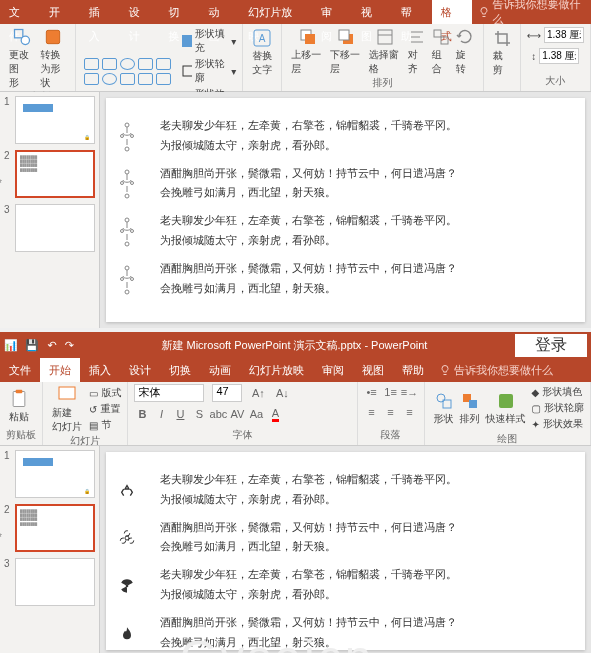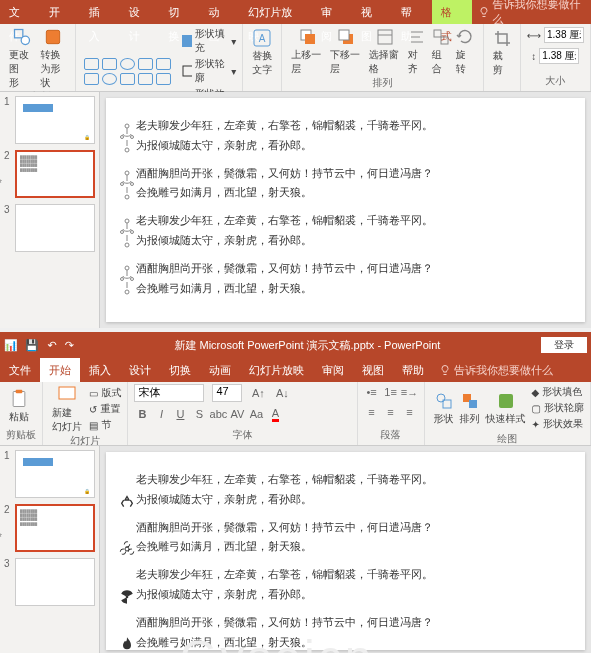--- a/index.html
+++ b/index.html
@@ -1,21 +1,21 @@
 <!DOCTYPE html>
 <html><head>
 <meta charset="utf-8">
 <style>
 *{margin:0;padding:0;box-sizing:border-box;font-family:"Microsoft YaHei",SimSun,sans-serif}
 body{background:#f0f0f0;width:591px}
 .win{background:#fff}
 .tabs{background:#b7472a;display:flex;height:24px;align-items:center;font-size:11px;color:#fff}
 .tab{padding:0 9px;height:24px;line-height:24px;cursor:pointer}
 .tab.active{background:#fff;color:#b7472a}
-.tab.fmt{background:#bef264}
+.tab.fmt{background:#ffffff}
 .hint{display:flex;align-items:center;color:#f5d0c8;font-size:11px;padding-left:6px}
 .hint svg{margin-right:3px}
 .ribbon{background:#f3f2f0;border-bottom:1px solid #ccc;display:flex;height:68px}
 .group{border-right:1px solid #ddd;padding:2px 6px;display:flex;flex-direction:column;justify-content:space-between;position:relative}
 .glabel{font-size:10px;color:#666;text-align:center;width:100%;padding-bottom:1px}
 .gcontent{display:flex;align-items:center;flex:1}
 .bigbtn{display:flex;flex-direction:column;align-items:center;font-size:10px;color:#444;padding:0 3px;cursor:pointer}
 .bigbtn .icn{height:22px;display:flex;align-items:center;justify-content:center}
 .shapes{display:flex;flex-wrap:wrap;width:108px;gap:3px;padding:2px}
 .shp{width:15px;height:12px;border:1px solid #5b9bd5;border-radius:2px}
@@ -23,26 +23,26 @@
 .smallrow{display:flex;align-items:center;font-size:10px;color:#444;gap:3px;padding:1px 0}
 .col{display:flex;flex-direction:column;gap:0}
 .inp{width:40px;height:16px;font-size:10px;border:1px solid #ccc;padding:0 2px}
 .body{display:flex;background:#e6e6e6}
 .thumbs{width:100px;background:#f3f2f0;border-right:1px solid #ccc;padding:4px}
 .thumb{display:flex;gap:3px;margin-bottom:6px}
 .tnum{font-size:10px;color:#666;width:8px}
 .tslide{flex:1;height:48px;background:#fff;border:1px solid #ccc;padding:3px;font-size:5px;position:relative}
 .tslide.active{border:2px solid #d24726}
 .slide{flex:1;background:#fff;margin:6px;padding:18px 12px;box-shadow:0 1px 3px rgba(0,0,0,.2);font-size:11px;line-height:1.8;color:#333}
-.row{display:flex;align-items:flex-end;margin-bottom:8px;gap:0}
+.row{display:flex;align-items:center;margin-bottom:8px;gap:24px}
 .bullet{flex-shrink:0;width:18px;display:flex;justify-content:center;padding-top:2px}
 .text{flex:1}
 .titlebar{background:#b7472a;height:26px;display:flex;align-items:center;justify-content:space-between;padding:0 4px;color:#fff;font-size:11px}
 .tbleft{display:flex;gap:8px;align-items:center}
-.login{background:#fff;color:#333;padding:1px 13px;font-size:10px}
+.login{background:#fff;color:#333;padding:1px 20px;font-size:16px}
 .ribbon2{background:#f3f2f0;border-bottom:1px solid #ccc;height:64px;display:flex}
 .fontbox{border:1px solid #ccc;height:18px;padding:0 3px;font-size:11px;background:#fff;min-width:70px}
 .tool{width:16px;height:16px;display:inline-flex;align-items:center;justify-content:center;color:#666;font-size:11px;cursor:pointer}
 .star{font-size:10px;color:#888;position:absolute;left:-6px;top:28px}
 .wm{position:absolute;left:180px;top:298px;font-size:48px;color:#eee;font-weight:300;letter-spacing:3px;z-index:0;pointer-events:none}
 .deco svg{display:block}
 </style>
 </head>
 <body>
 

